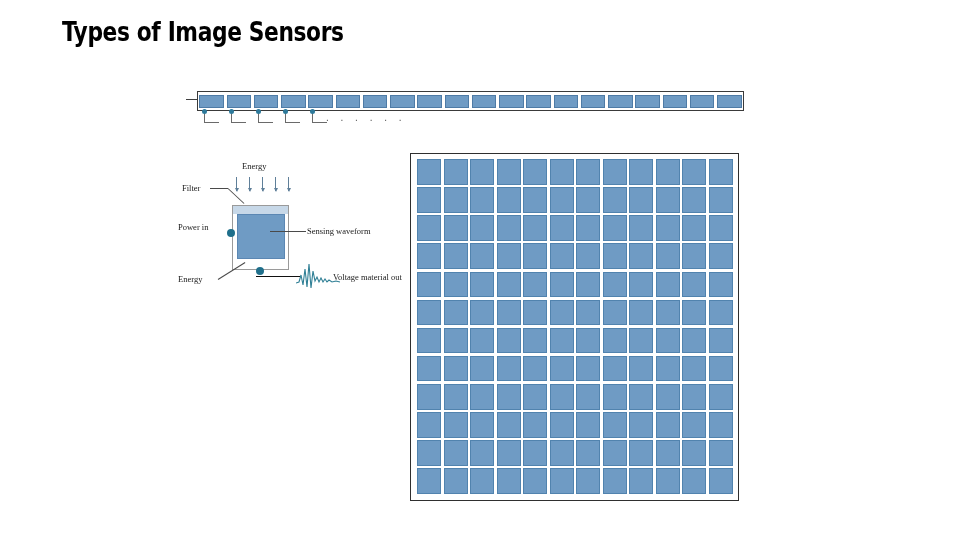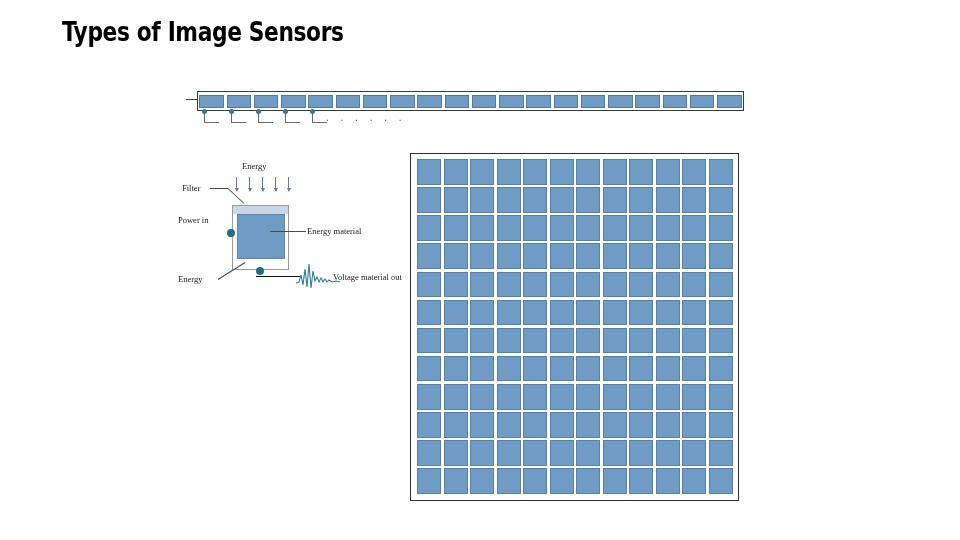--- a/index.html
+++ b/index.html
@@ -158,25 +158,25 @@
     <div class="arrow" style="left:118px;top:22px;"></div>
 
     <div class="dg-label" style="left:12px;top:28px;">Filter</div>
     <div class="lead" style="left:40px;top:33px;width:18px;"></div>
     <div class="lead-diag" style="left:58px;top:33px;width:22px;transform:rotate(43deg);"></div>
 
     <div class="housing-box"></div>
     <div class="filter-band"></div>
     <div class="sensing"></div>
 
-    <div class="dg-label" style="left:8px;top:60px;">Power in</div>
+    <div class="dg-label" style="left:8px;top:67px;">Power in</div>
     <div class="port" style="left:57px;top:74px;"></div>
 
     <div class="lead" style="left:100px;top:76px;width:36px;"></div>
-    <div class="dg-label" style="left:137px;top:71px;">Energy material</div>
+    <div class="dg-label" style="left:137px;top:71px;">Sensing waveform</div>
 
     <div class="port" style="left:86px;top:112px;"></div>
 
     <div class="dg-label" style="left:8px;top:119px;">Energy</div>
     <div class="lead-diag" style="left:48px;top:124px;width:32px;transform:rotate(-32deg);"></div>
 
     <div class="wf-line"></div>
     <div class="wf">
       <svg width="44" height="28" viewBox="0 0 44 28">
         <polyline points="0,22 3,21 5,14 7,24 9,8 11,26 13,3 15,27 17,10 19,20 21,16 23,21 25,17 27,21 29,18 31,21 33,19 36,21 40,20 44,21" fill="none" stroke="#2f7f95" stroke-width="1.1"></polyline>

